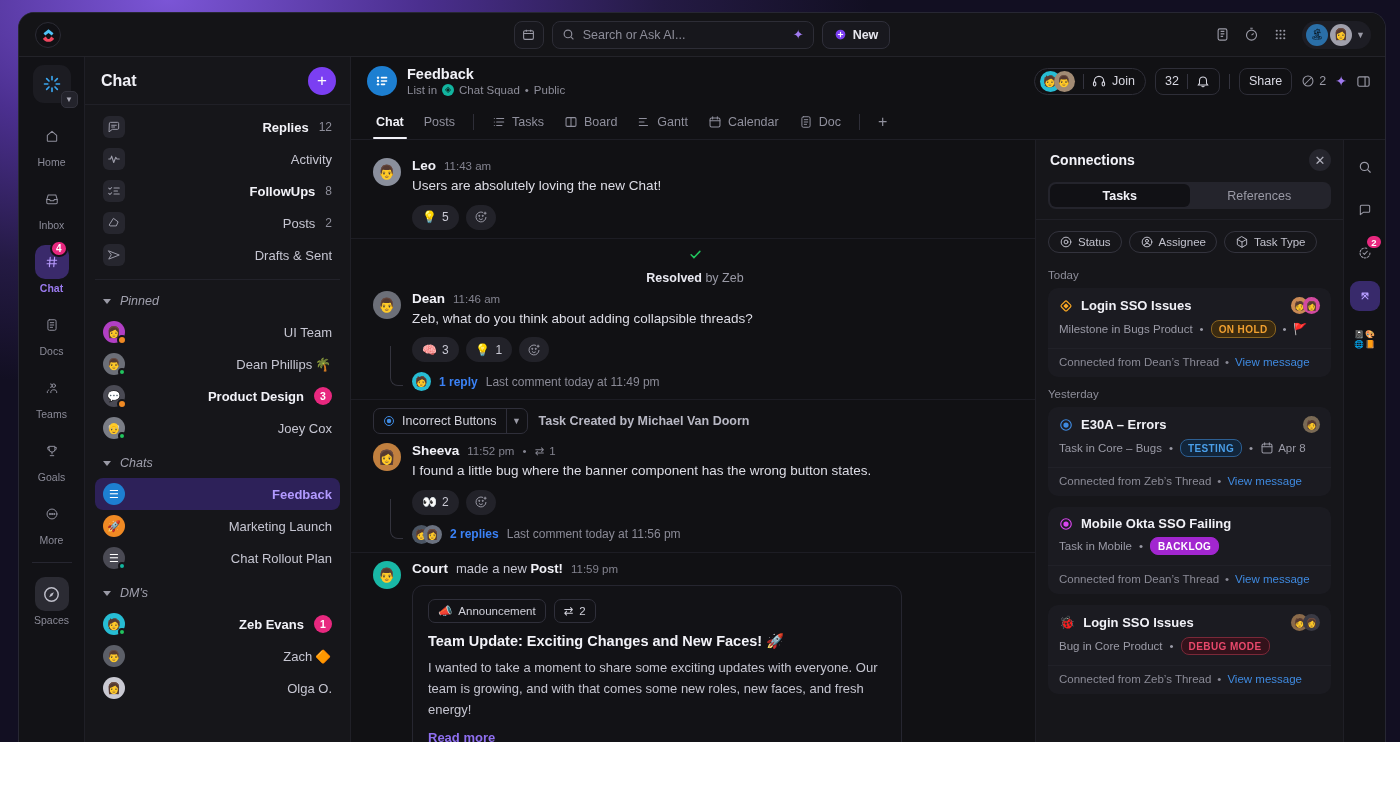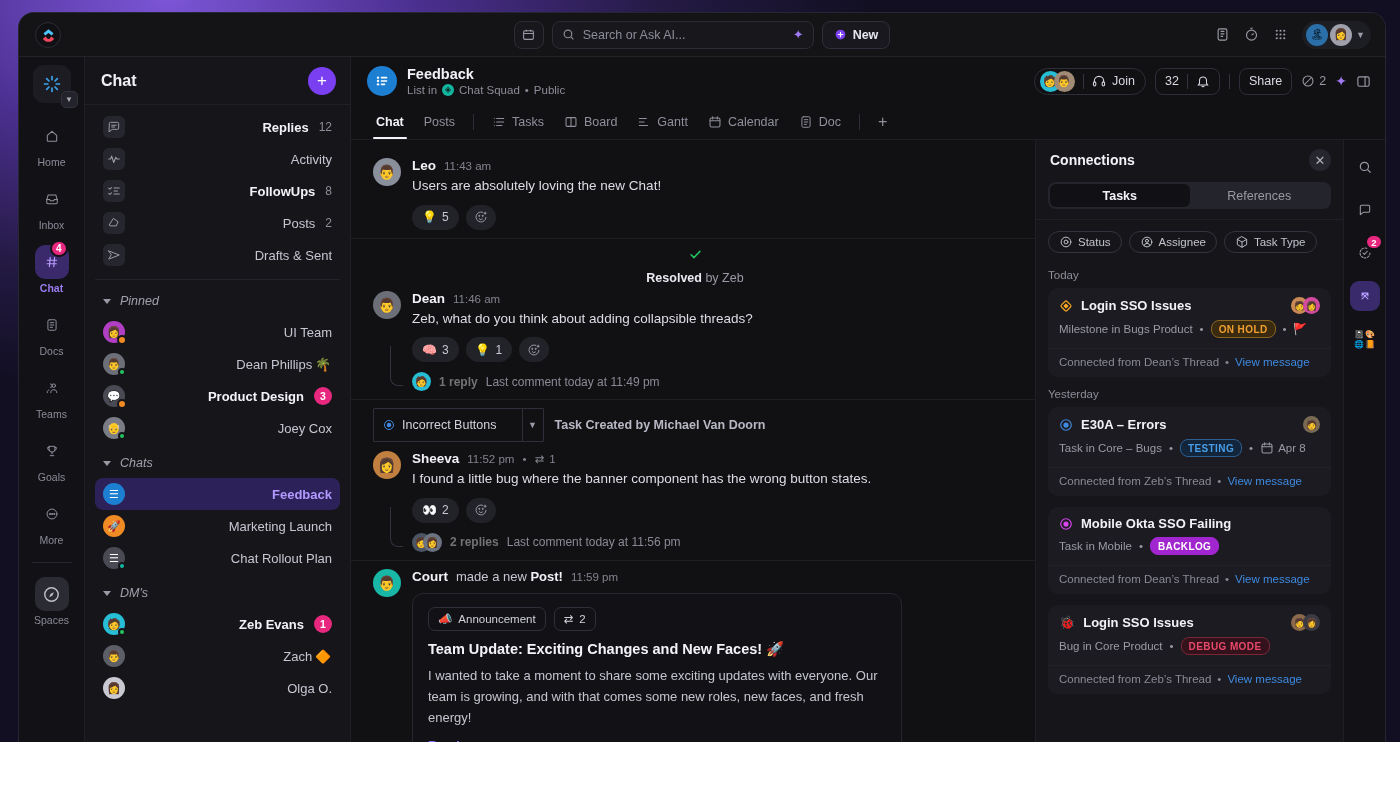--- a/index.html
+++ b/index.html
@@ -215,29 +215,29 @@
     height:25px;border-radius:13px;background:#222229;display:flex;align-items:center;
     gap:5px;padding:0 10px;font-size:12px;color:#c9c9d4;cursor:pointer;
   }
   .react.add{padding:0 8px;color:#9a9aa6;}
   .resolved{display:flex;align-items:center;gap:9px;font-size:12.5px;color:#9a9aa6;margin-bottom:6px;flex-direction:column;}
   .resolved b{color:#eaeaf2;}
   .thread{
     display:flex;align-items:center;gap:8px;margin-top:10px;font-size:12px;color:#8a8a96;
     cursor:pointer;position:relative;
   }
-  .thread b{color:#737373;}
+  .thread b{color:#3b82f6;}
   .tav{width:19px;height:19px;border-radius:50%;display:flex;align-items:center;justify-content:center;font-size:10px;}
   .tav.stack{margin-left:-8px;}
   .elbow{position:absolute;left:-22px;top:-26px;width:13px;height:40px;
          border-left:1.5px solid #33333d;border-bottom:1.5px solid #33333d;border-bottom-left-radius:8px;}
   .task-chip-row{display:flex;align-items:center;gap:11px;margin-bottom:9px;}
   .task-chip{
-    height:34px;border:1px solid #2f2f3a;border-radius:1px;display:flex;align-items:center;
-    font-size:12.5px;color:#d2d2dc;cursor:pointer;overflow:hidden;gap:16px;
+    height:26px;border:1px solid #2f2f3a;border-radius:7px;display:flex;align-items:center;
+    font-size:12.5px;color:#d2d2dc;cursor:pointer;overflow:hidden;
   }
   .task-chip .lbl{display:flex;align-items:center;gap:7px;padding:0 9px;}
   .task-chip .cv{width:21px;display:flex;align-items:center;justify-content:center;
                  border-left:1px solid #2f2f3a;height:100%;color:#9a9aa6;font-size:9px;}
   .tc-note{font-size:12.5px;color:#b8b8c4;font-weight:600;}
   .postcard{
     margin-top:9px;border:1px solid #262630;border-radius:11px;padding:13px 15px 12px;
     max-width:490px;background:#121216;
   }
   .pc-chips{display:flex;gap:8px;margin-bottom:10px;}

